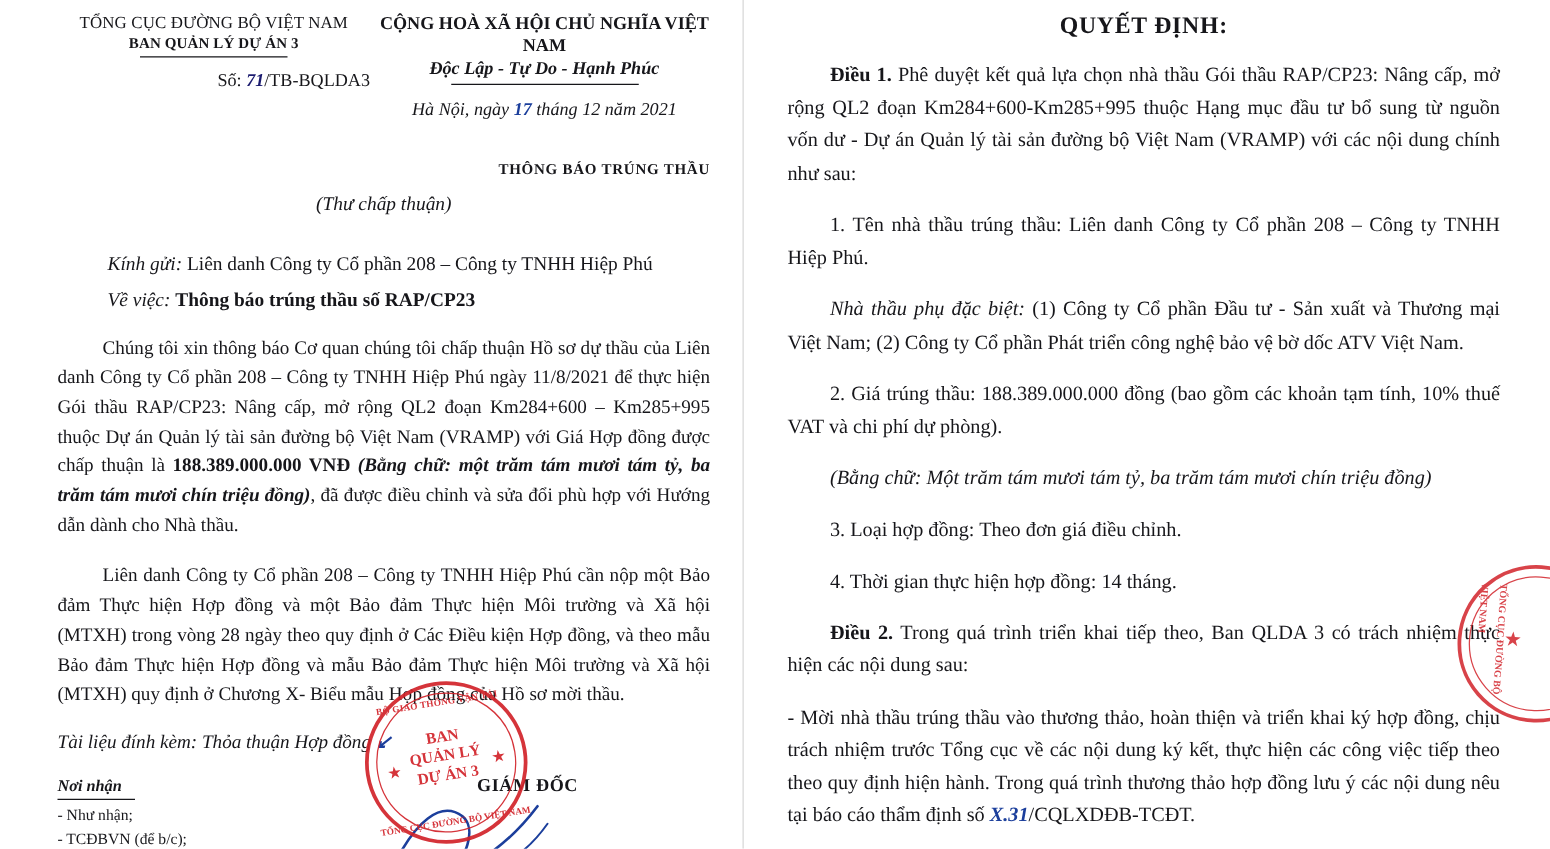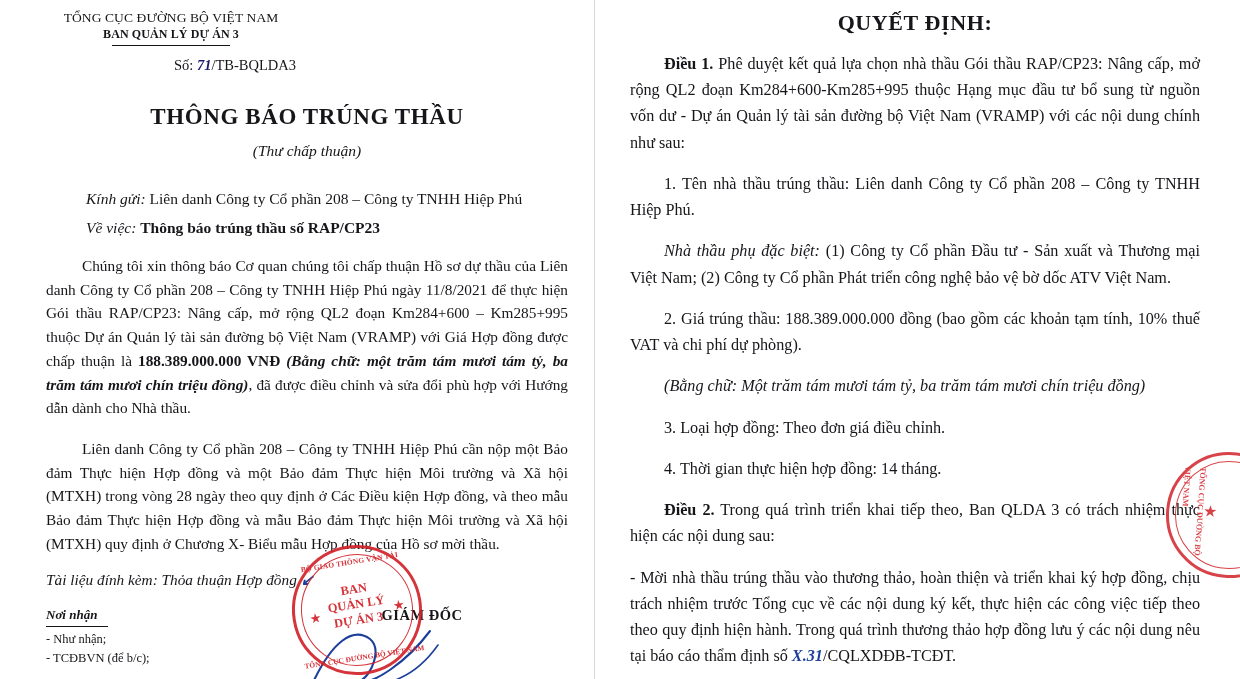--- a/index.html
+++ b/index.html
@@ -103,22 +103,22 @@
   }
   .dateline .hand {
     color: #1c3f9c;
     font-weight: bold;
     font-style: italic;
   }
 
   
   .doc-title {
     margin-top: 30px;
-    text-align: center;
-    font-size: 23px;
+    text-align: right;
+    font-size: 12px;
     font-weight: bold;
     letter-spacing: .6px;
   }
   .doc-subtitle {
     margin-top: 12px;
     text-align: center;
     font-size: 15.5px;
     font-style: italic;
   }
   .to-line {
@@ -255,21 +255,21 @@
     font-size: 13px;
   }
   .seal .star.r {
     left: auto;
     right: 14px;
   }
 
   
   .r-title {
     text-align: center;
-    font-size: 22px;
+    font-size: 19px;
     font-weight: bold;
     letter-spacing: .6px;
     margin-top: 4px;
   }
   p.rbody {
     margin: 0;
     margin-top: 15px;
     font-size: 16.2px;
     line-height: 1.62;
     text-align: justify;
@@ -327,20 +327,30 @@
   <div class="col-left">
 
     <div class="head">
       <div class="head-left">
         <div class="org-line1">TỔNG CỤC ĐƯỜNG BỘ VIỆT NAM</div>
         <div class="org-line2">BAN QUẢN LÝ DỰ ÁN 3</div>
         <div class="rule short"></div>
         <div class="numline">
           <span>Số:</span>
           <span class="num">71</span><span>/TB-BQLDA3</span>
+        </div>
+      </div>
+      <div class="head-right">
+        <div class="nation1">CỘNG HOÀ XÃ HỘI CHỦ NGHĨA VIỆT NAM</div>
+        <div class="nation2">Độc Lập - Tự Do - Hạnh Phúc</div>
+        <div class="rule"></div>
+        <div class="dateline">
+          <span>Hà Nội, ngày</span>
+          <span class="hand">17</span>
+          <span>tháng 12 năm 2021</span>
         </div>
       </div>
     </div>
 
     <div class="doc-title">THÔNG BÁO TRÚNG THẦU</div>
     <div class="doc-subtitle">(Thư chấp thuận)</div>
 
     <div class="to-line">
       <span class="lab">Kính gửi:</span>
       <span>Liên danh Công ty Cổ phần 208 – Công ty TNHH Hiệp Phú</span>

